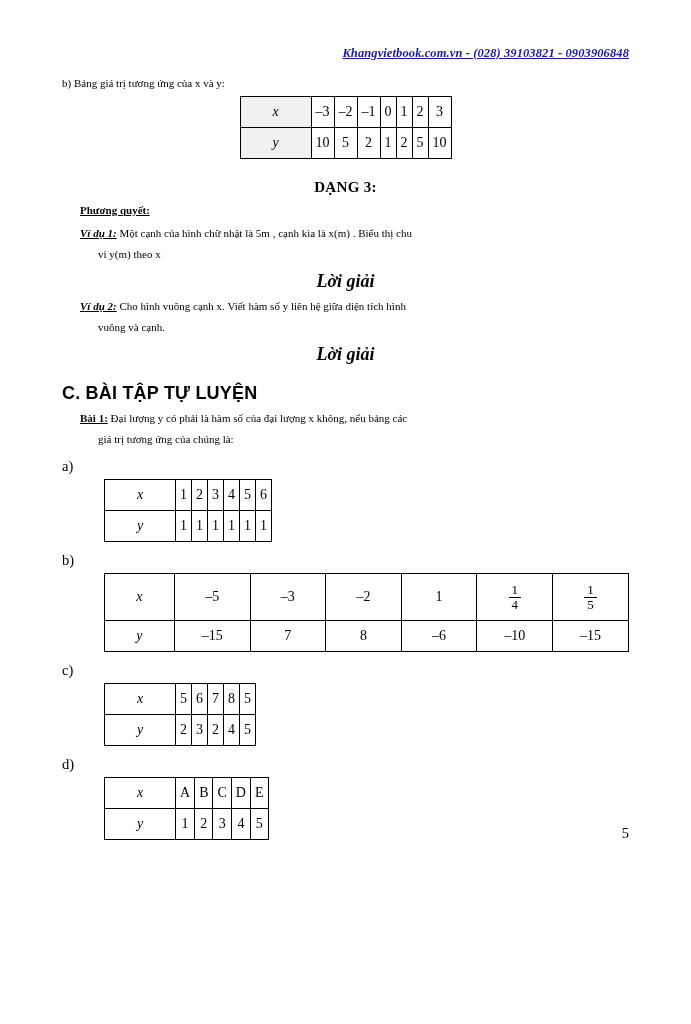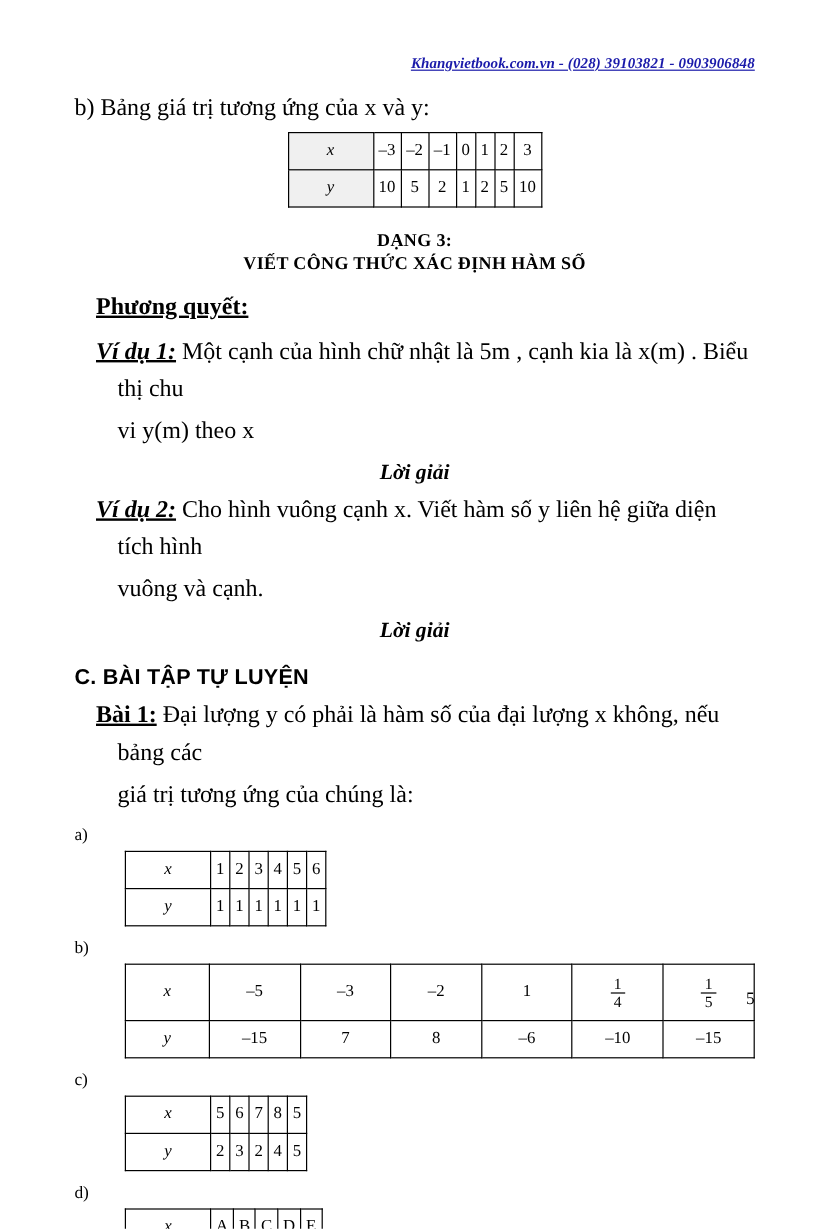--- a/index.html
+++ b/index.html
@@ -28,21 +28,21 @@
     font-size: 12.5px;
     font-weight: bold;
     font-style: italic;
     color: #1a1aaa;
     text-decoration: underline;
     margin-top: 6px;
     margin-bottom: 14px;
     letter-spacing: 0.1px;
   }
   .para {
-    font-size: 20px;
+    font-size: 11px;
     line-height: 1.55;
     margin: 6px 0 4px 0;
   }
   .indent1 {
     margin-left: 18px;
   }
   .indent2 {
     margin-left: 36px;
   }
   .hang {
@@ -178,21 +178,20 @@
         <td>1</td>
         <td>2</td>
         <td>5</td>
         <td>10</td>
       </tr>
     </tbody>
       </table>
   </div>
 
   <div class="dang-title">DẠNG 3:</div>
-  <div class="dang-sub">VIẾT CÔNG THỨC XÁC ĐỊNH HÀM SỐ</div>
 
   <div class="para indent1 bold uline">Phương quyết:</div>
 
   <div class="para hang">
     <span class="bold uline ital">Ví dụ 1:</span>
     <span>Một cạnh của hình chữ nhật là 5m , cạnh kia là x(m) . Biểu thị chu</span>
   </div>
   <div class="para indent2 tight">vi y(m) theo x</div>
 
   <div class="loigiai">Lời giải</div>

